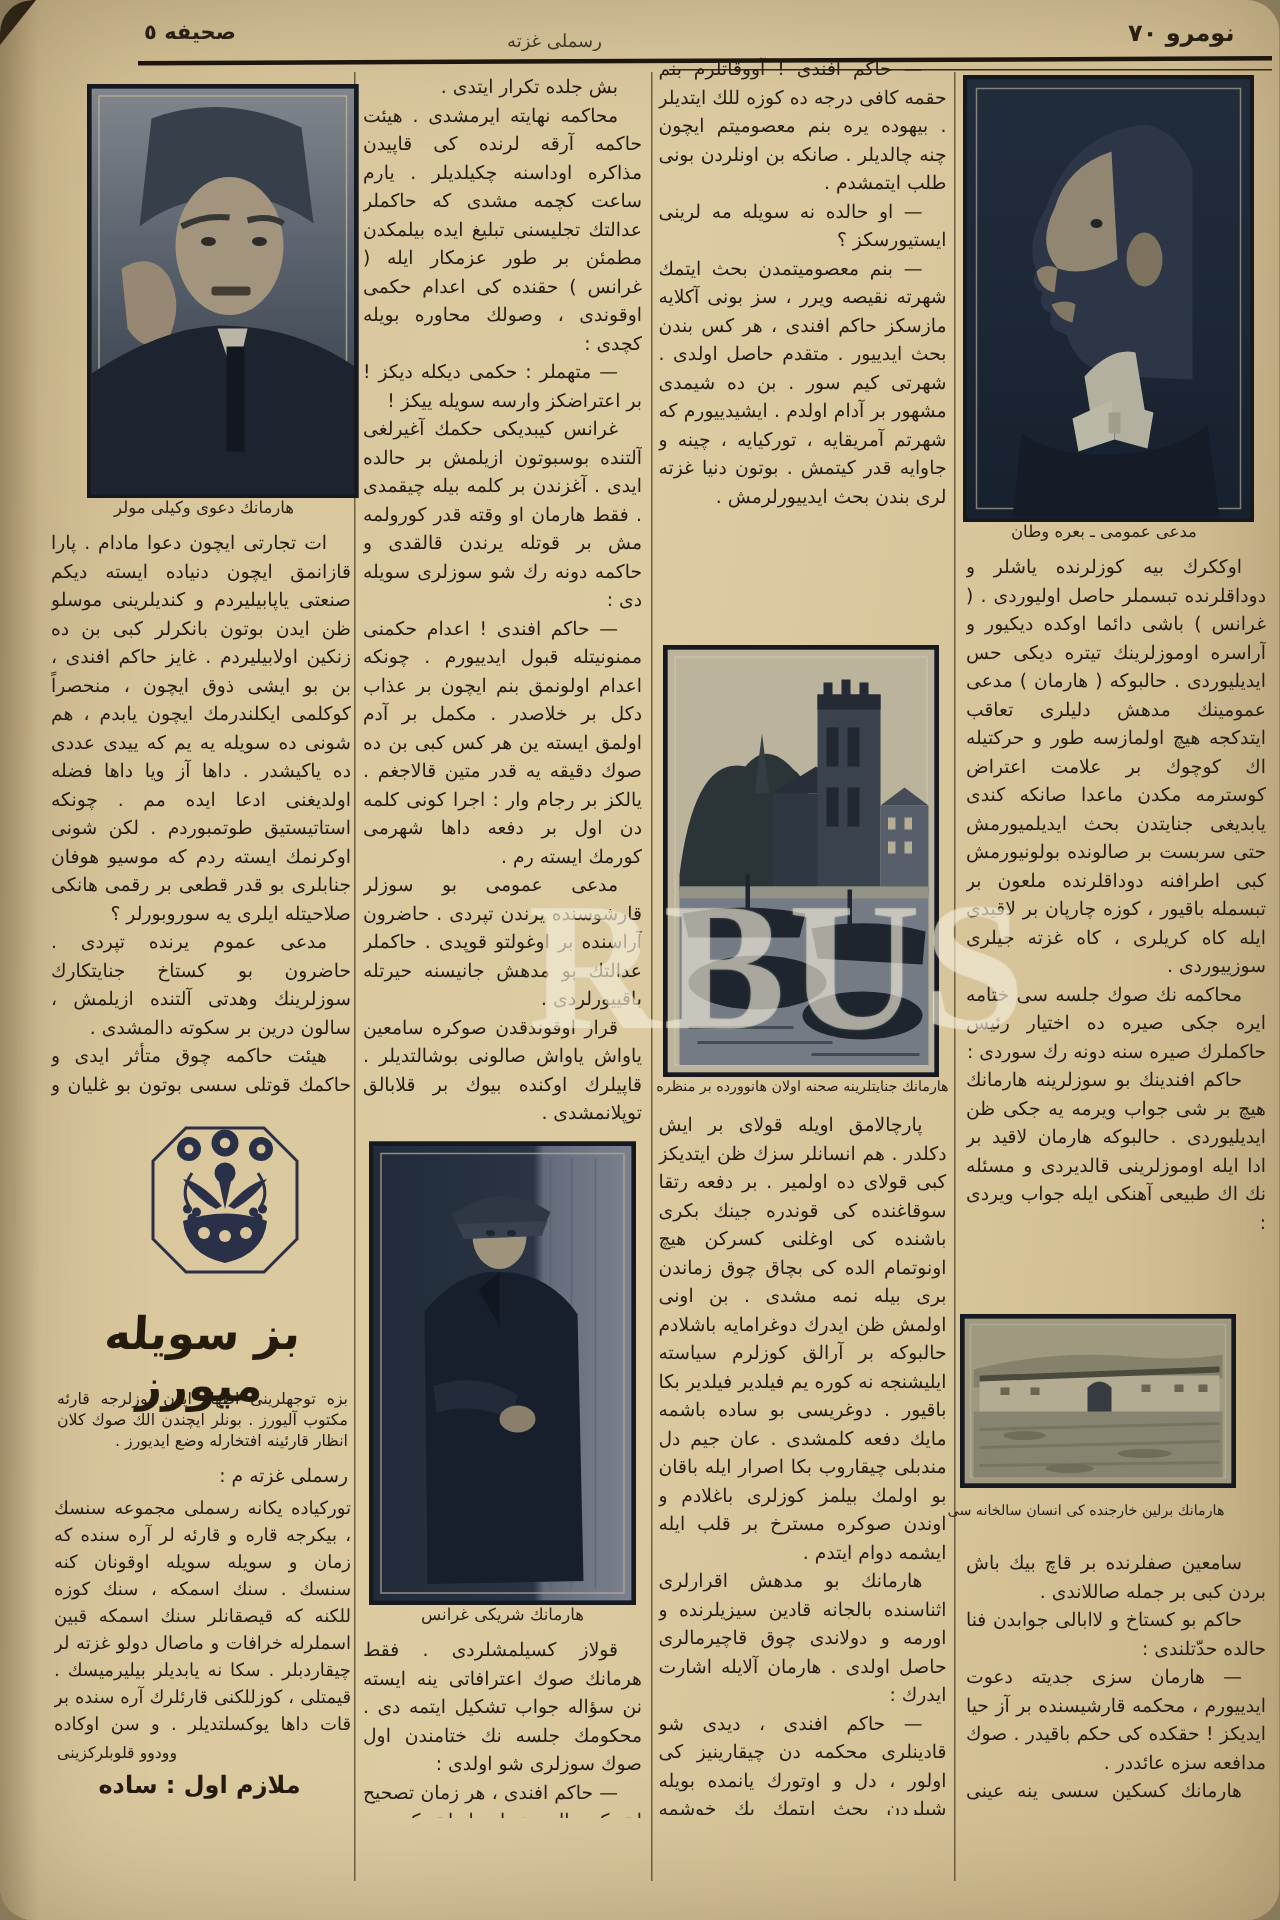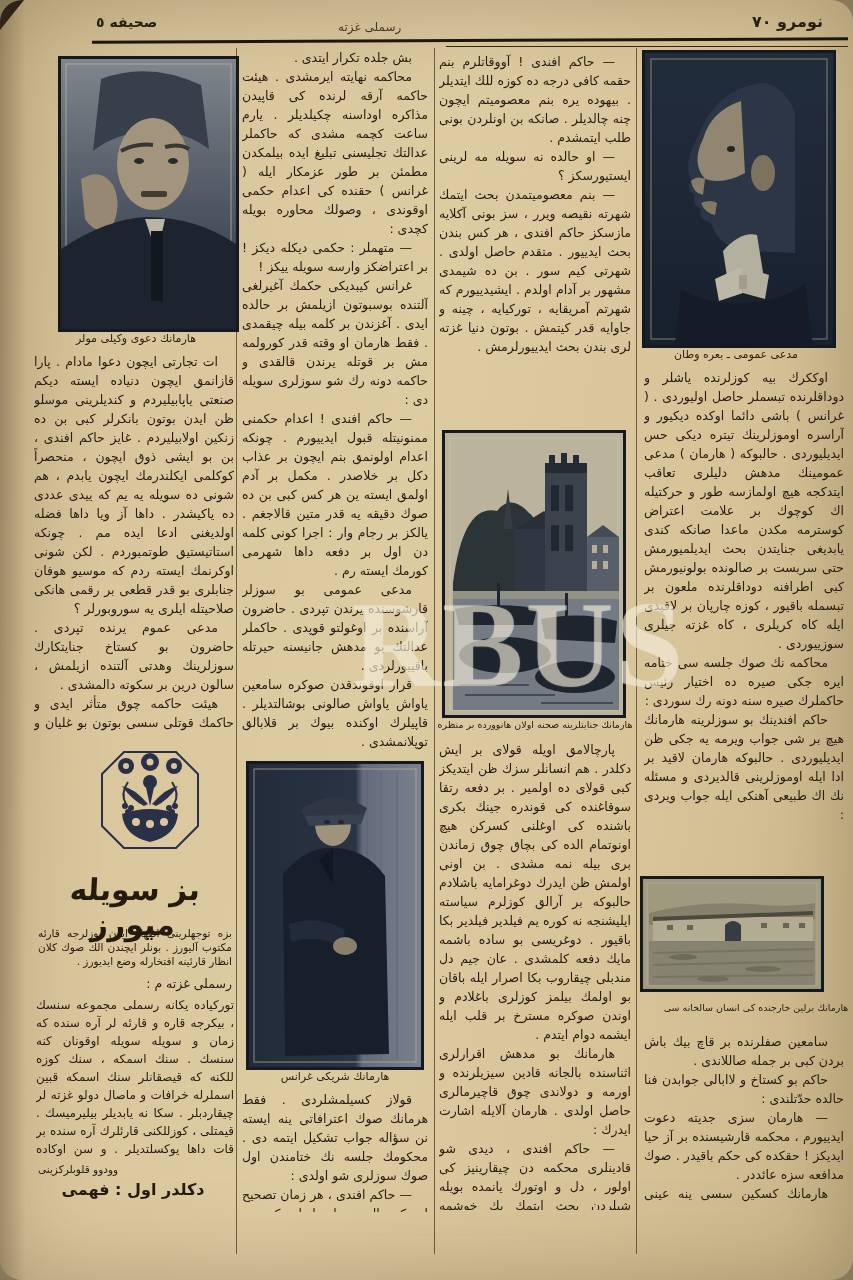--- a/index.html
+++ b/index.html
@@ -122,21 +122,21 @@
         <circle cx="52" cy="76" r="4" fill="#d9c69c"></circle>
         <circle cx="66" cy="74" r="4" fill="#d9c69c"></circle>
     </g>
   </svg>
 
   <div id="big-heading">بز سويله ميورز</div>
   <div id="intro-note">بزه توجهلرينى اظهار ايدن يوزلرجه قارئه مكتوب آليورز . بونلر ايچندن الك صوك كلان انظار قارئينه افتخارله وضع ايديورز .</div>
   <div id="letter-head">رسملى غزته م :</div>
   <div class="body-text" id="letter-body" style="white-space:pre-line;">توركياده يكانه رسملى مجموعه سنسك ، بيكرجه قاره و قارئه لر آره سنده كه زمان و سويله سويله اوقونان كنه سنسك . سنك اسمكه ، سنك كوزه للكنه كه قيصقانلر سنك اسمكه قبين اسملرله خرافات و ماصال دولو غزته لر چيقاردبلر . سكا نه يابديلر بيليرميسك . قيمتلى ، كوزللكنى قارئلرك آره سنده بر قات داها يوكسلتديلر . و سن اوكاده لايقسك . حرمتلرم .</div>
   <div id="sig-small">وودوو قلوبلركزينى</div>
-  <div id="sig">دكلدر اول : فهمى</div>
+  <div id="sig">ملازم اول : ساده</div>
 
   <div class="body-text" style="left:242px;top:48px;width:186px;height:703px;">
       <p>بش جلده تكرار ايتدى .</p>
       <p>محاكمه نهايته ايرمشدى . هيئت حاكمه آرقه لرنده كى قاپيدن مذاكره اوداسنه چكيلديلر . يارم ساعت كچمه مشدى كه حاكملر عدالتك تجليسنى تبليغ ايده بيلمكدن مطمئن بر طور عزمكار ايله ( غرانس ) حقنده كى اعدام حكمى اوقوندى ، وصولك محاوره بويله كچدى :</p>
       <p>— متهملر : حكمى ديكله ديكز ! بر اعتراضكز وارسه سويله ييكز !</p>
       <p>غرانس كيبديكى حكمك آغيرلغى آلتنده بوسبوتون ازيلمش بر حالده ايدى . آغزندن بر كلمه بيله چيقمدى . فقط هارمان او وقته قدر كورولمه مش بر قوتله يرندن قالقدى و حاكمه دونه رك شو سوزلرى سويله دى :</p>
       <p>— حاكم افندى ! اعدام حكمنى ممنونيتله قبول ايدييورم . چونكه اعدام اولونمق بنم ايچون بر عذاب دكل بر خلاصدر . مكمل بر آدم اولمق ايسته ين هر كس كبى بن ده صوك دقيقه يه قدر متين قالاجغم . يالكز بر رجام وار : اجرا كونى كلمه دن اول بر دفعه داها شهرمى كورمك ايسته رم .</p>
       <p>مدعى عمومى بو سوزلر قارشوسنده يرندن تپردى . حاضرون آراسنده بر اوغولتو قوپدى . حاكملر عدالتك بو مدهش جانيسنه حيرتله باقييورلردى .</p>
       <p>قرار اوقوندقدن صوكره سامعين ياواش ياواش صالونى بوشالتديلر . قاپيلرك اوكنده بيوك بر قلابالق توپلانمشدى .</p>
     </div>
@@ -170,21 +170,21 @@
       <rect width="172" height="303" fill="#222c3a" opacity=".14"></rect>
     </svg>
   </div>
   <div class="caption" style="left:242px;top:1070px;width:186px;">هارمانك شريكى غرانس</div>
 
   <div class="body-text" style="left:242px;top:1090px;width:186px;height:122px;">
       <p>قولاز كسيلمشلردى . فقط هرمانك صوك اعترافاتى ينه ايسته نن سؤاله جواب تشكيل ايتمه دى . محكومك جلسه نك ختامندن اول صوك سوزلرى شو اولدى :</p>
       <p>— حاكم افندى ، هر زمان تصحيح ايتديكم حالده ينه اصرار ايتديكز . بن اون چوجوقلرى</p>
     </div>
 
-  <div class="body-text" style="left:439px;top:52px;width:192px;height:366px;">
+  <div class="body-text" style="left:439px;top:36px;width:192px;height:366px;">
       <p>— حاكم افندى ! آووقاتلرم بنم حقمه كافى درجه ده كوزه للك ايتديلر . بيهوده يره بنم معصوميتم ايچون چنه چالديلر . صانكه بن اونلردن بونى طلب ايتمشدم .</p>
       <p>— او حالده نه سويله مه لرينى ايستيورسكز ؟</p>
       <p>— بنم معصوميتمدن بحث ايتمك شهرته نقيصه ويرر ، سز بونى آكلايه مازسكز حاكم افندى ، هر كس بندن بحث ايدييور . متقدم حاصل اولدى . شهرتى كيم سور . بن ده شيمدى مشهور بر آدام اولدم . ايشيدييورم كه شهرتم آمريقايه ، توركيايه ، چينه و جاوايه قدر كيتمش . بوتون دنيا غزته لرى بندن بحث ايدييورلرمش .</p>
     </div>
 
   <div class="photo" style="left:442px;top:430px;width:178px;height:282px;">
     <svg width="178" height="282" viewBox="0 0 178 282">
       <rect width="178" height="282" fill="#c6bda2"></rect>
       <rect x="5" y="5" width="168" height="272" fill="none" stroke="#d8cfae" stroke-width="1" opacity=".9"></rect>
 
@@ -299,21 +299,21 @@
           <line x1="10" y1="98" x2="170" y2="96"></line>
       </g>
       <g fill="#6f6b56" opacity=".8">
         <ellipse cx="40" cy="78" rx="14" ry="3"></ellipse>
           <ellipse cx="120" cy="90" rx="18" ry="3"></ellipse>
           <ellipse cx="70" cy="100" rx="16" ry="3"></ellipse>
       </g>
       <rect width="178" height="110" fill="#46504c" opacity=".12"></rect>
     </svg>
   </div>
-  <div class="caption caption-sm" style="left:660px;top:1002px;width:192px;">هارمانك برلين خارجنده كى انسان سالخانه سى</div>
+  <div class="caption caption-sm" style="left:628px;top:1002px;width:192px;">هارمانك برلين خارجنده كى انسان سالخانه سى</div>
 
   <div class="body-text" style="left:644px;top:1032px;width:200px;height:170px;">
       <p>سامعين صفلرنده بر قاچ بيك باش بردن كبى بر جمله صاللاندى .</p>
       <p>حاكم بو كستاخ و لاابالى جوابدن فنا حالده حدّتلندى :</p>
       <p>— هارمان سزى جديته دعوت ايدييورم ، محكمه قارشيسنده بر آز حيا ايديكز ! حقكده كى حكم باقيدر . صوك مدافعه سزه عائددر .</p>
       <p>هارمانك كسكين سسى ينه عينى طبيعى آهنكده دوام ايتدى :</p>
     </div>
 
   <div id="watermark">RBUS</div>
 

